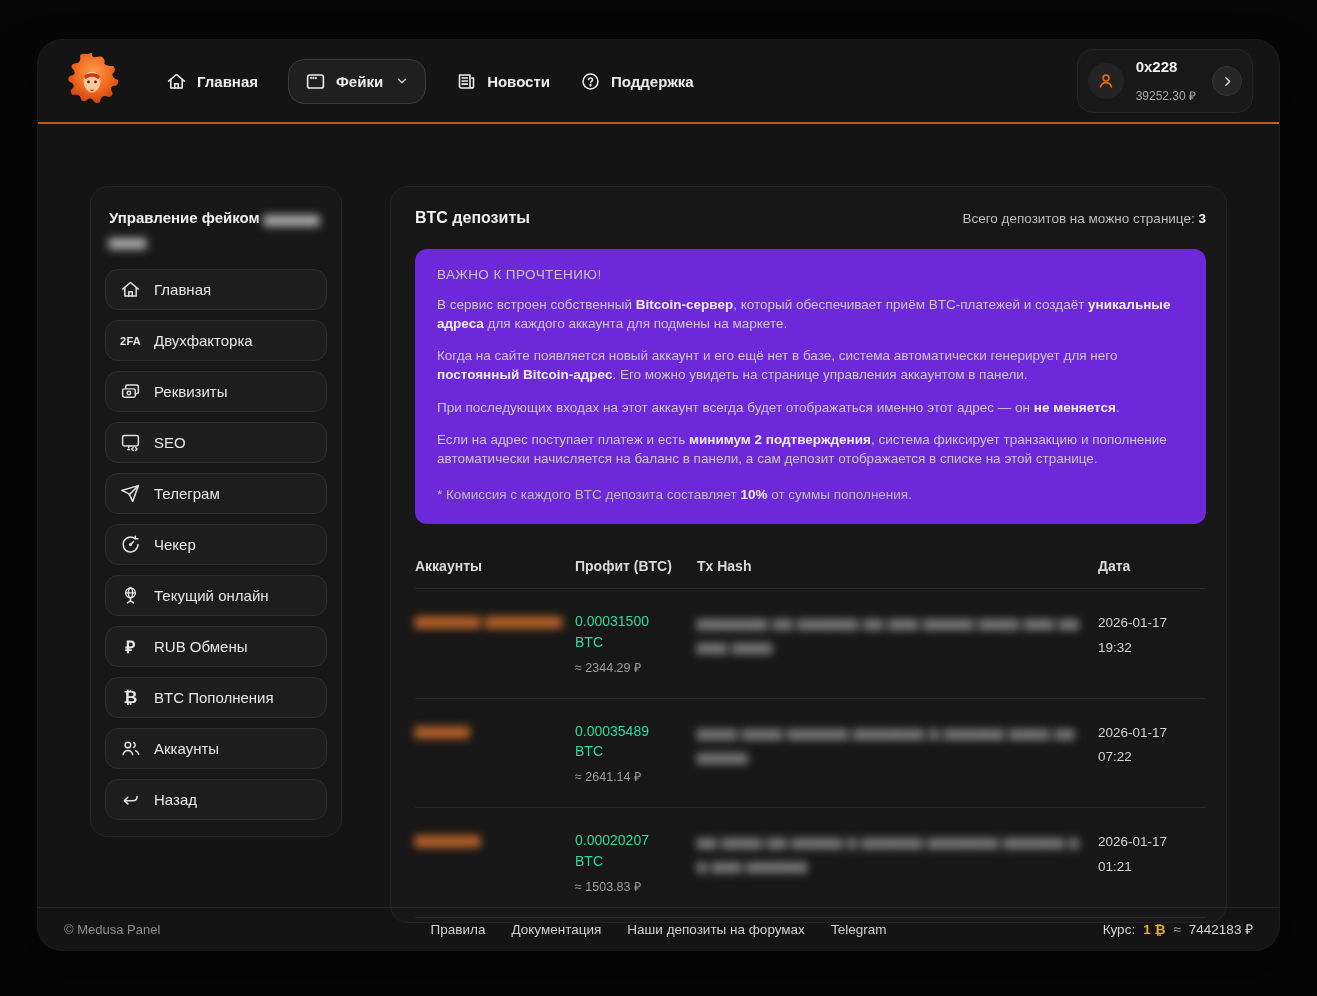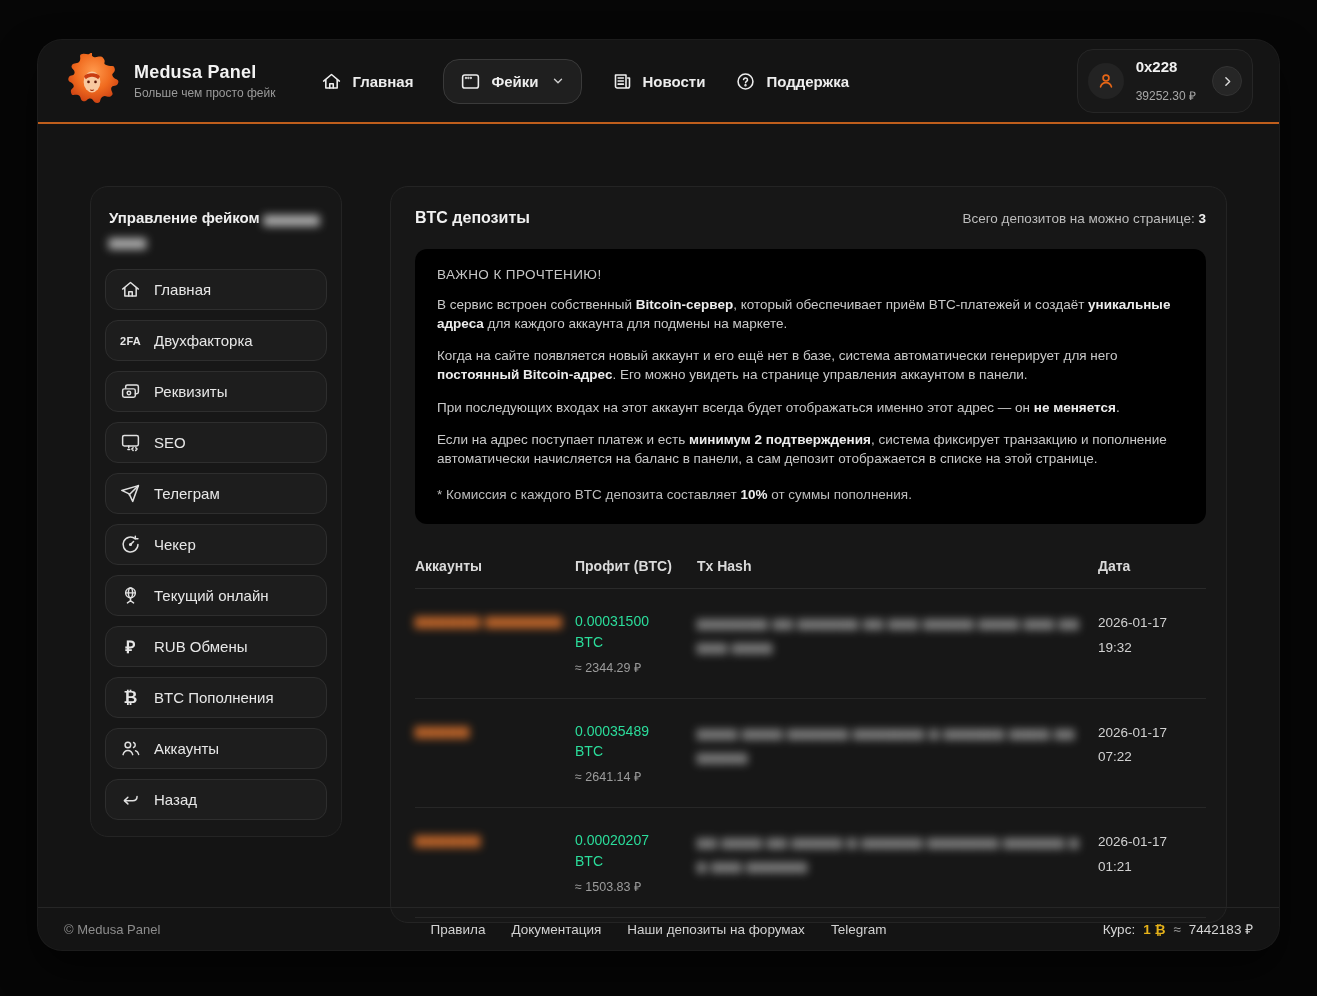--- a/index.html
+++ b/index.html
@@ -48,21 +48,21 @@
   .menu-btn svg { width:21px; height:21px; flex:0 0 auto; color:#e0e0e0; }
   .menu-btn .txt-icon { font-size:11px; font-weight:700; width:21px; text-align:center; letter-spacing:.3px; }
   .menu-btn .cur-icon { font-size:17px; font-weight:600; width:21px; text-align:center; }
 
   .main { flex:1; padding:22px 16px 4px 24px; }
   .main-head { display:flex; align-items:baseline; justify-content:space-between; padding-right:4px; }
   .main-title { font-size:16px; font-weight:700; color:#f1f1f1; }
   .main-total { font-size:13.5px; color:#bdbdbd; }
   .main-total b { color:#f0f0f0; }
 
-  .notice { background:#000000; border-radius:12px; padding:18px 22px 20px; margin-top:22px; margin-right:4px; }
+  .notice { background:#6d28d9; border-radius:12px; padding:18px 22px 20px; margin-top:22px; margin-right:4px; }
   .notice-head { font-size:13.5px; color:#c6c6c6; letter-spacing:.4px; }
   .notice p { font-size:13.5px; color:#c9c9c9; line-height:1.42; margin-top:13px; }
   .notice p b { color:#ececec; }
   .notice p.small { margin-top:17px; color:#bdbdbd; }
 
   .table { margin-top:24px; margin-right:4px; }
   .t-row { display:grid; grid-template-columns: 160px 122px 1fr 108px; align-items:start; }
   .t-head { padding:10px 0 14px; border-bottom:1px solid #2a2a2a; }
   .t-head div { font-size:14px; font-weight:700; color:#dadada; }
   .t-body-row { padding:22px 0; border-bottom:1px solid #272727; }
@@ -100,24 +100,20 @@
               <stop offset="100%" stop-color="#c93d12"></stop>
           </radialGradient>
         </defs>
         <path fill="url(#mg)" d="M32 3c4 5 9-2 13 3s-2 6 4 8 8-1 9 4-5 5-2 9 7 2 6 7-7 2-8 6 4 6 0 9-6-2-10 1-1 7-6 7-4-5-8-5-4 4-8 3-2-6-6-7-7 2-8-3 4-4 3-8-7-3-6-8 6-2 7-6-5-5-3-9 7-1 9-5-2-7 3-8 7 3 11-3z"></path>
         <ellipse cx="32" cy="33" rx="9.5" ry="12" fill="#f8c9a0"></ellipse>
         <path d="M23 27c2-5 16-5 18 0l-2 3c-3-4-11-4-14 0z" fill="#c93d12"></path>
         <circle cx="28" cy="33" r="1.5" fill="#5a1505"></circle>
         <circle cx="36" cy="33" r="1.5" fill="#5a1505"></circle>
         <path d="M29.5 41c1.5 1.4 3.5 1.4 5 0l-1 2.4h-3z" fill="#a3330e"></path>
       </svg>
-      <div>
-        <div class="brand-name">Medusa Panel</div>
-        <div class="brand-tag">Больше чем просто фейк</div>
-      </div>
     </div>
 
     <div class="nav">
       <div class="nav-item">
         <svg viewBox="0 0 24 24" fill="none" stroke="currentColor" stroke-width="1.8" stroke-linecap="round" stroke-linejoin="round">
             <path d="M3 11.5 12 4l9 7.5"></path>
             <path d="M5.5 10v9.5h13V10"></path>
             <path d="M10 19.5v-5h4v5"></path>
           </svg>
         <span>Главная</span>

